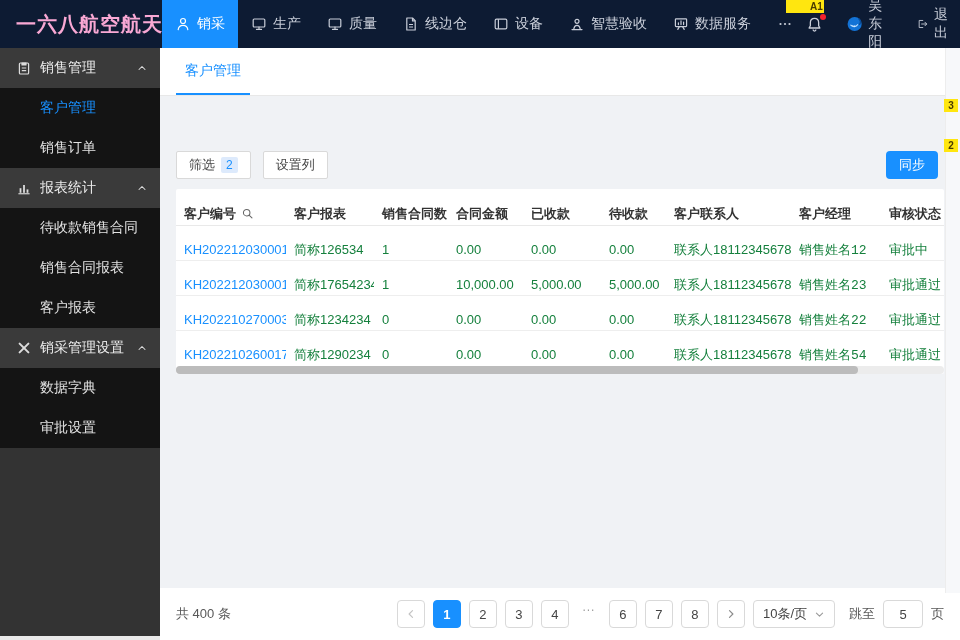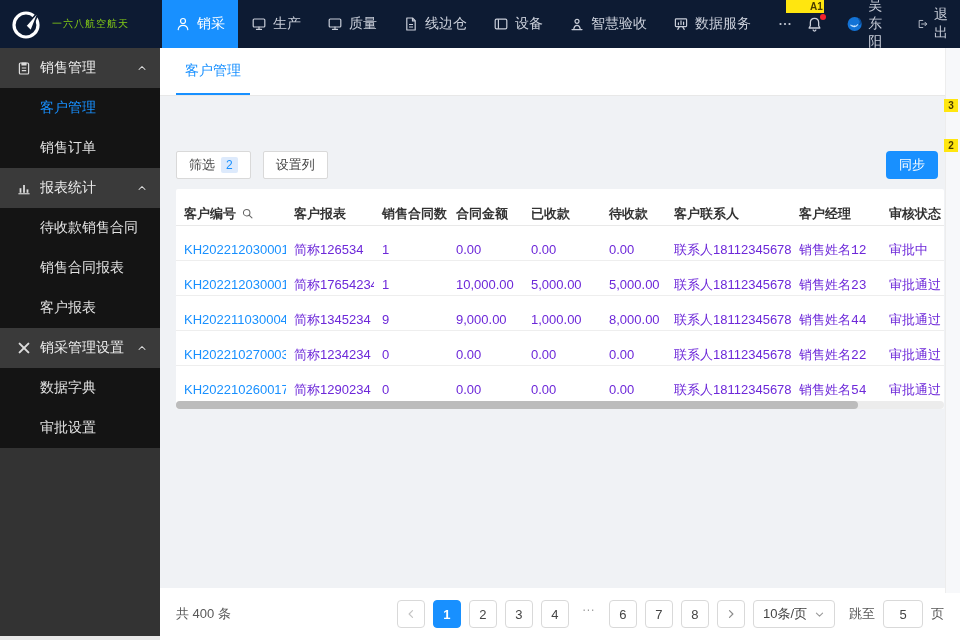--- a/index.html
+++ b/index.html
@@ -3,21 +3,21 @@
 <meta charset="utf-8">
 <style>
   * { margin:0; padding:0; box-sizing:border-box; }
   html,body { width:960px; height:640px; overflow:hidden; }
   body { font-family:"Liberation Sans","DejaVu Sans",sans-serif; background:#e9e9e9; }
   .app { position:relative; width:960px; height:640px; background:#e9e9e9; }
 
   
   .navbar { position:absolute; top:0; left:0; width:960px; height:48px; background:#0d1b33; display:flex; align-items:stretch; color:#c9ced9; z-index:5; }
   .brand { display:flex; align-items:center; gap:8px; padding:0 10px 0 8px; min-width:162px; }
-  .brand-title { color:#84cc16; font-size:10px; font-weight:normal; letter-spacing:1px; white-space:nowrap; }
+  .brand-title { color:#f9a8d4; font-size:20px; font-weight:bold; letter-spacing:1px; white-space:nowrap; }
   .nav-items { display:flex; align-items:stretch; }
   .nav-item { display:flex; align-items:center; gap:6px; padding:14px 13px; font-size:14px; cursor:pointer; white-space:nowrap; }
   .nav-item.active { background:#1890ff; color:#fff; }
   .nav-right { margin-left:auto; display:flex; align-items:center; gap:24px; padding-right:14px; }
   .bell-wrap { position:relative; display:flex; }
   .bell-dot { position:absolute; top:-2px; right:-3px; width:6px; height:6px; border-radius:50%; background:#f5222d; }
   .user-wrap { display:flex; align-items:center; gap:6px; font-size:14px; }
   .logout-wrap { display:flex; align-items:center; gap:6px; font-size:14px; cursor:pointer; }
   .icn { display:inline-flex; width:16px; height:16px; }
   .icn svg { width:100%; height:100%; }
@@ -40,21 +40,21 @@
   .btn { height:28px; display:inline-flex; align-items:center; gap:6px; padding:0 12px; background:#fff; border:1px solid #d9d9d9; border-radius:2px; font-size:13px; color:#444; cursor:pointer; }
   .btn + .btn { margin-left:12px; }
   .f-badge { background:#ddeafc; color:#1890ff; font-size:12px; line-height:16px; padding:0 5px; border-radius:2px; }
   .btn-sync { margin-left:auto; margin-right:6px; height:28px; padding:0 13px; background:#1890ff; border:none; border-radius:4px; color:#fff; font-size:13px; cursor:pointer; }
 
   
   .card { margin-top:10px; background:#fff; border-radius:2px; width:768px; }
   table { width:768px; table-layout:fixed; border-collapse:collapse; font-size:13px; color:#333; }
   th, td { text-align:left; padding:14px 6px 0 8px; overflow:hidden; white-space:nowrap; }
   th { height:36px; font-weight:bold; color:#333; border-bottom:1px solid #e9e9e9; }
-  td { height:35px; border-bottom:1px solid #eeeeee; color:#6d28d9; }
+  td { height:35px; border-bottom:1px solid #eeeeee; color:#15803d; }
   tr:last-child td { border-bottom:none; }
   th:nth-child(1), td:nth-child(1) { width:110px; }
   th:nth-child(2), td:nth-child(2) { width:88px; }
   th:nth-child(3), td:nth-child(3) { width:74px; }
   th:nth-child(4), td:nth-child(4) { width:75px; }
   th:nth-child(5), td:nth-child(5) { width:78px; }
   th:nth-child(6), td:nth-child(6) { width:65px; }
   th:nth-child(7), td:nth-child(7) { width:125px; }
   th:nth-child(8), td:nth-child(8) { width:90px;font-family:Liberation Mono, monospace; }
   th:nth-child(9), td:nth-child(9) { width:63px; }
@@ -329,31 +329,20 @@
                 <td>简称17654234</td>
                 <td>1</td>
                 <td>10,000.00</td>
                 <td>5,000.00</td>
                 <td>5,000.00</td>
                 <td>联系人18112345678</td>
                 <td>销售姓名23</td>
                 <td>审批通过</td>
               </tr>
               <tr>
-                <td class="link">KH202211030004</td>
-                <td>简称1345234</td>
-                <td>9</td>
-                <td>9,000.00</td>
-                <td>1,000.00</td>
-                <td>8,000.00</td>
-                <td>联系人18112345678</td>
-                <td>销售姓名44</td>
-                <td>审批通过</td>
-              </tr>
-              <tr>
                 <td class="link">KH202210270003</td>
                 <td>简称1234234</td>
                 <td>0</td>
                 <td>0.00</td>
                 <td>0.00</td>
                 <td>0.00</td>
                 <td>联系人18112345678</td>
                 <td>销售姓名22</td>
                 <td>审批通过</td>
               </tr>

